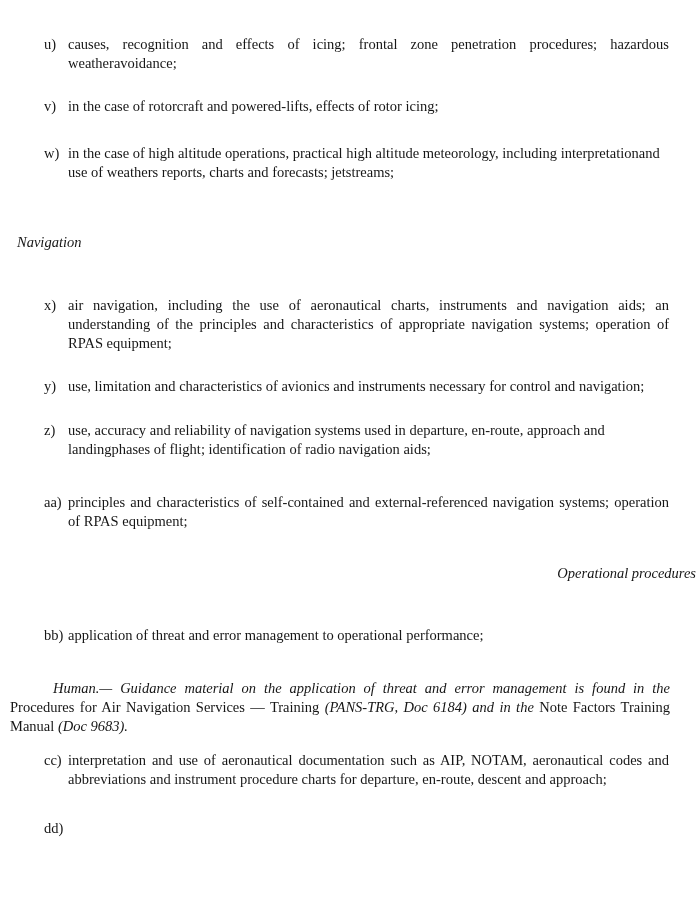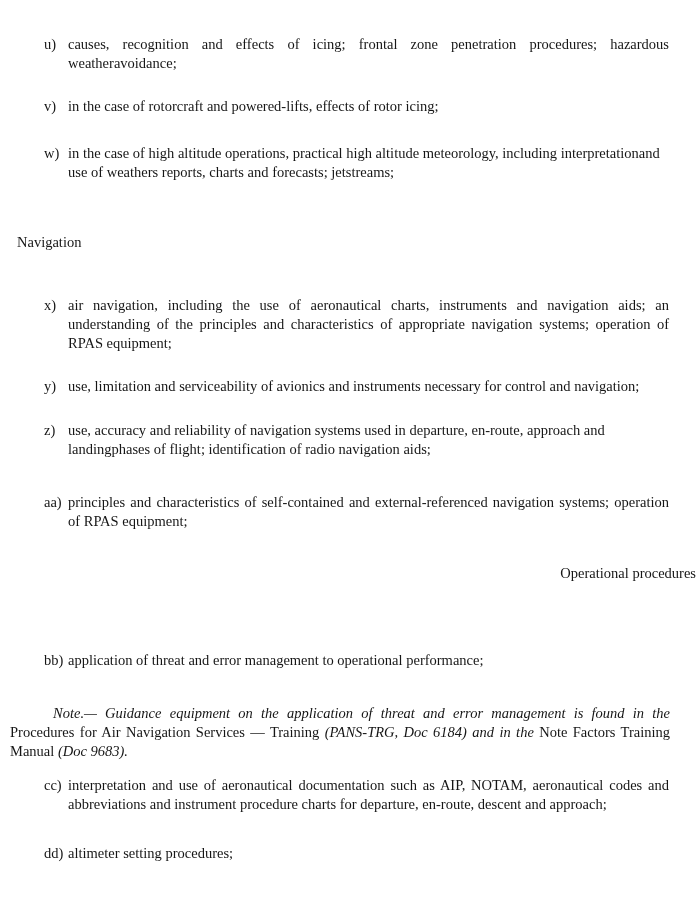--- a/index.html
+++ b/index.html
@@ -30,40 +30,41 @@
     position: absolute;
     left: 0;
     top: 0;
     width: 24px;
     white-space: nowrap;
   }
   .just { text-align: justify; }
   
   .heading {
     margin-left: 17px;
+    font-style: italic;
   }
   
   .note {
     margin-left: 10px;
     margin-right: 26px;
     text-indent: 43px;
     text-align: justify;
   }
   .note .it { font-style: italic; }
   .note .rm { font-style: normal; }
   
   #it-v  { margin-top: 24px; }
   #it-w  { margin-top: 28px; }
   #h-nav { margin-top: 51px; }
   #it-x  { margin-top: 44px; }
   #it-y  { margin-top: 24px; }
   #it-z  { margin-top: 25px; }
   #it-aa { margin-top: 34px; }
   #h-op  { margin-top: 33px; text-align: right; }
-  #it-bb { margin-top: 68px; font-family: Liberation Serif, serif; }
+  #it-bb { margin-top: 43px; font-family: Liberation Serif, serif; }
   #note  { margin-top: 34px; }
   #it-cc { }
   #it-dd { margin-top: 30px; }
 </style>
 </head>
 <body style="background: rgb(255, 255, 255);">
 
 <div class="page" style="color: rgb(22, 22, 22);">
 
   <div class="li just" id="it-u">
@@ -83,45 +84,44 @@
 
   <div class="heading" id="h-nav">Navigation</div>
 
   <div class="li just" id="it-x">
     <span class="lbl">x)</span>
     <span>air navigation, including the use of aeronautical charts, instruments and navigation aids; an understanding of the principles and characteristics of appropriate navigation systems; operation of RPAS equipment;</span>
   </div>
 
   <div class="li" id="it-y">
     <span class="lbl">y)</span>
-    <span>use, limitation and serviceability of avionics and instruments necessary for control and navigation;</span>
+    <span>use, limitation and characteristics of avionics and instruments necessary for control and navigation;</span>
   </div>
 
   <div class="li" id="it-z">
     <span class="lbl">z)</span>
     <span>use, accuracy and reliability of navigation systems used in departure, en-route, approach and landingphases of flight; identification of radio navigation aids;</span>
   </div>
 
   <div class="li just" id="it-aa">
     <span class="lbl">aa)</span>
     <span>principles and characteristics of self-contained and external-referenced navigation systems; operation of RPAS equipment;</span>
   </div>
 
   <div class="heading" id="h-op">Operational procedures</div>
 
   <div class="li" id="it-bb">
     <span class="lbl">bb)</span>
     <span>application of threat and error management to operational performance;</span>
   </div>
 
-  <p class="note" id="note"><span class="it">Note.— Guidance equipment on the application of threat and error management is found in the </span><span class="rm">Procedures for Air Navigation Services — Training </span><span class="it">(PANS-TRG, Doc 6184) and in the </span><span class="rm">Note Factors Training Manual </span><span class="it">(Doc 9683).</span></p>
+  <p class="note" id="note"><span class="it">Human.— Guidance material on the application of threat and error management is found in the </span><span class="rm">Procedures for Air Navigation Services — Training </span><span class="it">(PANS-TRG, Doc 6184) and in the </span><span class="rm">Note Factors Training Manual </span><span class="it">(Doc 9683).</span></p>
 
   <div class="li just" id="it-cc">
     <span class="lbl">cc)</span>
     <span>interpretation and use of aeronautical documentation such as AIP, NOTAM, aeronautical codes and abbreviations and instrument procedure charts for departure, en-route, descent and approach;</span>
   </div>
 
   <div class="li" id="it-dd">
     <span class="lbl">dd)</span>
-    <span>altimeter setting procedures;</span>
   </div>
 
 </div>
 
 </body></html>

